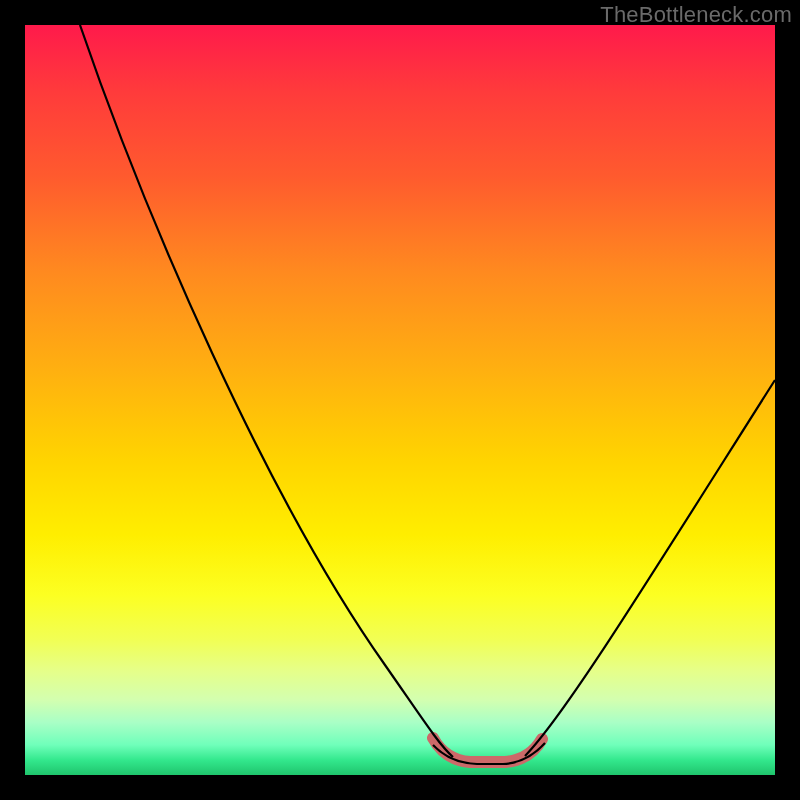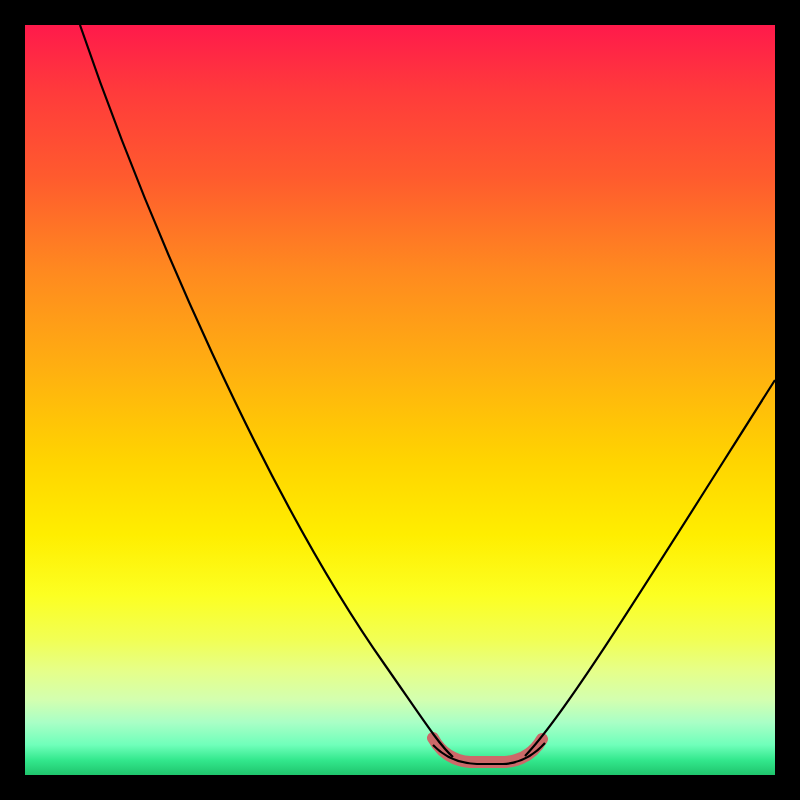--- a/index.html
+++ b/index.html
@@ -69,20 +69,21 @@
     stroke: #000;
     stroke-width: 2.2;
     fill: none;
   }
 </style>
 </head>
 <body>
 
 <div class="frame">
 
+  <div class="watermark">TheBottleneck.com</div>
 
   <div class="plot">
     <svg class="curves" viewBox="0 0 750 750" preserveAspectRatio="none">
 
       <path class="foot" d="M 408 713
                Q 420 735 445 737
                L 480 737
                Q 505 735 517 714"></path>
 
       <path class="line" d="M 55 0

